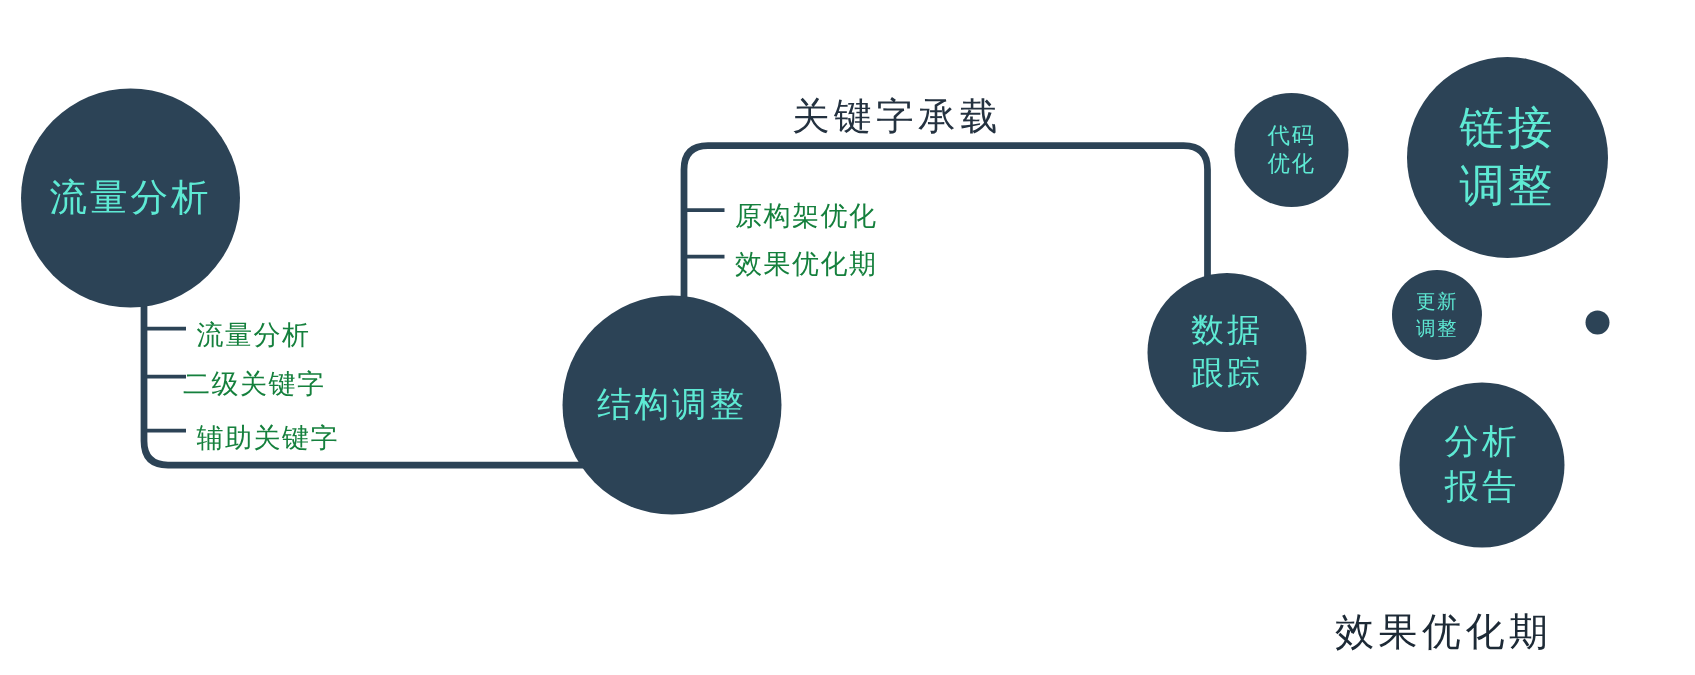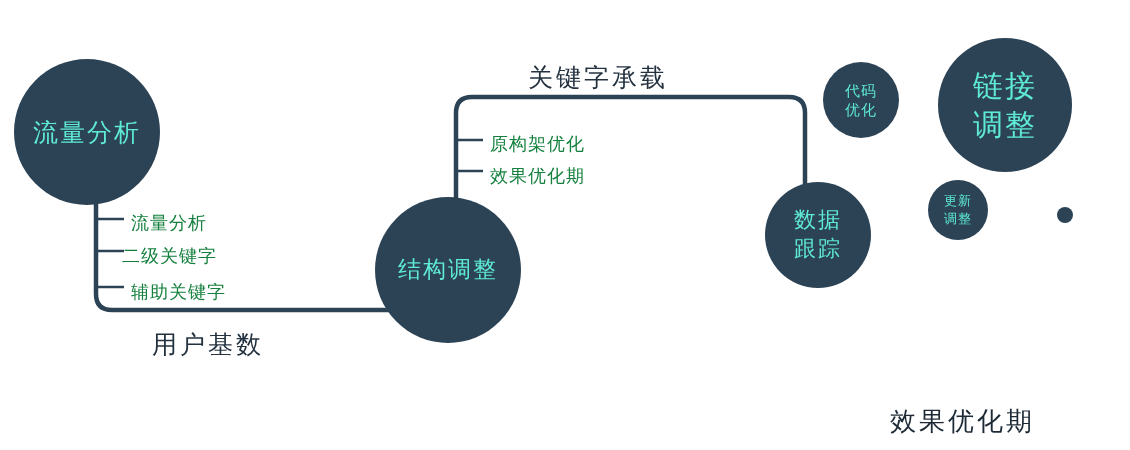--- a/index.html
+++ b/index.html
@@ -106,27 +106,28 @@
 
   <div class="node node-code-opt">代码
 优化</div>
 
   <div class="node node-link-adjust">链接
 调整</div>
 
   <div class="node node-update-adjust">更新
 调整</div>
 
+  <div class="node node-analysis-report">分析
+报告</div>
 
   <div class="dot"></div>
 
   <div class="branch-label branch-left-0">流量分析</div>
   <div class="branch-label branch-left-1">二级关键字</div>
   <div class="branch-label branch-left-2">辅助关键字</div>
 
   <div class="branch-label branch-mid-0">原构架优化</div>
   <div class="branch-label branch-mid-1">效果优化期</div>
 
-  <div class="edge-label label-user-base">用户基数</div>
   <div class="edge-label label-keyword">关键字承载</div>
   <div class="edge-label label-phase">效果优化期</div>
 
 </div>
 
 </body></html>

